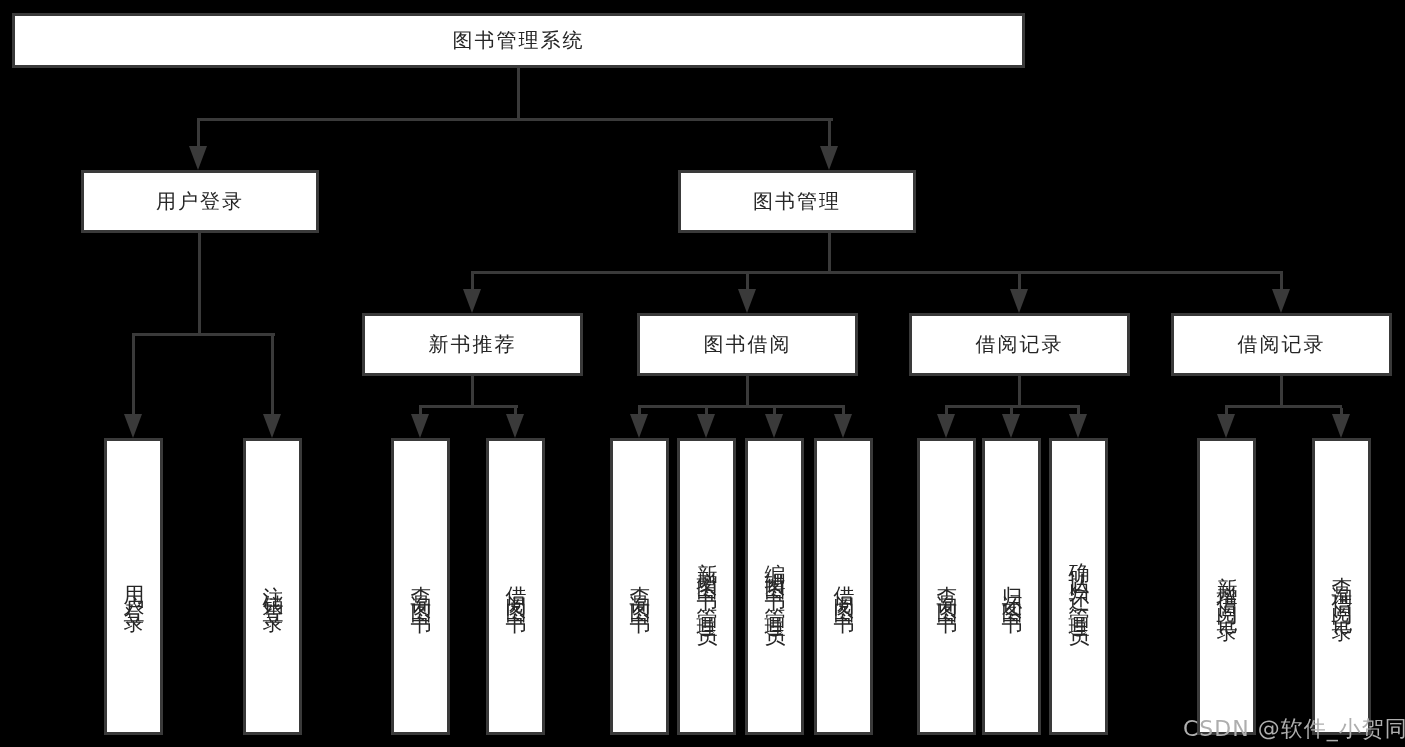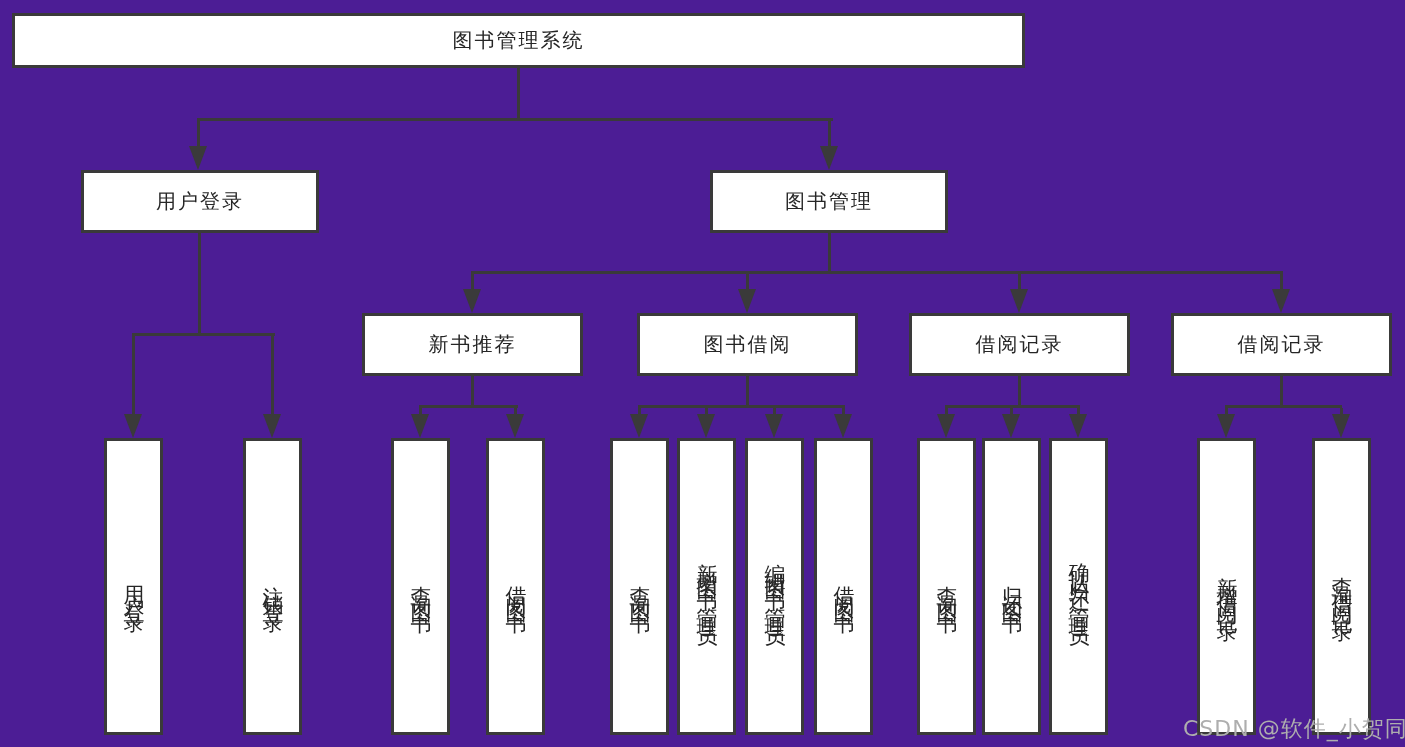--- a/index.html
+++ b/index.html
@@ -4,21 +4,21 @@
 <title>Diagram</title>
 <style>
   :root{
     --line:#3a3a3a;
     --text:#262626;
     --wm:#aeaeae;
   }
   html,body{margin:0;padding:0;background:#ffffff;}
   body{font-family:"DejaVu Sans","Liberation Sans",sans-serif;}
   #canvas{
-    position:relative;width:1405px;height:747px;background:#4c1d95;overflow:hidden;
+    position:relative;width:1405px;height:747px;background:#000000;overflow:hidden;
   }
   .box{
     position:absolute;box-sizing:border-box;border:3px solid var(--line);
     background:#ffffff;display:flex;align-items:center;justify-content:center;
     color:var(--text);
   }
   .hbox{font-size:20px;letter-spacing:2px;}
   .leaf{padding:0;}
   .leaf-text{
     writing-mode:vertical-rl;text-orientation:mixed;
@@ -49,21 +49,21 @@
   <div class="vline" style="left:517px;top:68px;height:52px;"></div>
   <div class="hline" style="left:197px;top:118px;width:636px;"></div>
   <div class="vline" style="left:197px;top:121px;height:27px;"></div>
   <div class="arrow" style="left:189px;top:146px;"></div>
   <div class="vline" style="left:828px;top:121px;height:27px;"></div>
   <div class="arrow" style="left:820px;top:146px;"></div>
 
   <div class="box hbox" style="left:81px;top:170px;width:238px;height:63px;">
     <span>用户登录</span>
   </div>
-  <div class="box hbox" style="left:710px;top:170px;width:238px;height:63px;">
+  <div class="box hbox" style="left:678px;top:170px;width:238px;height:63px;">
     <span>图书管理</span>
   </div>
 
   <div class="vline" style="left:198px;top:233px;height:103px;"></div>
   <div class="hline" style="left:132px;top:333px;width:143px;"></div>
   <div class="vline" style="left:132px;top:336px;height:79px;"></div>
   <div class="arrow" style="left:124px;top:414px;"></div>
   <div class="vline" style="left:271px;top:336px;height:79px;"></div>
   <div class="arrow" style="left:263px;top:414px;"></div>
 

